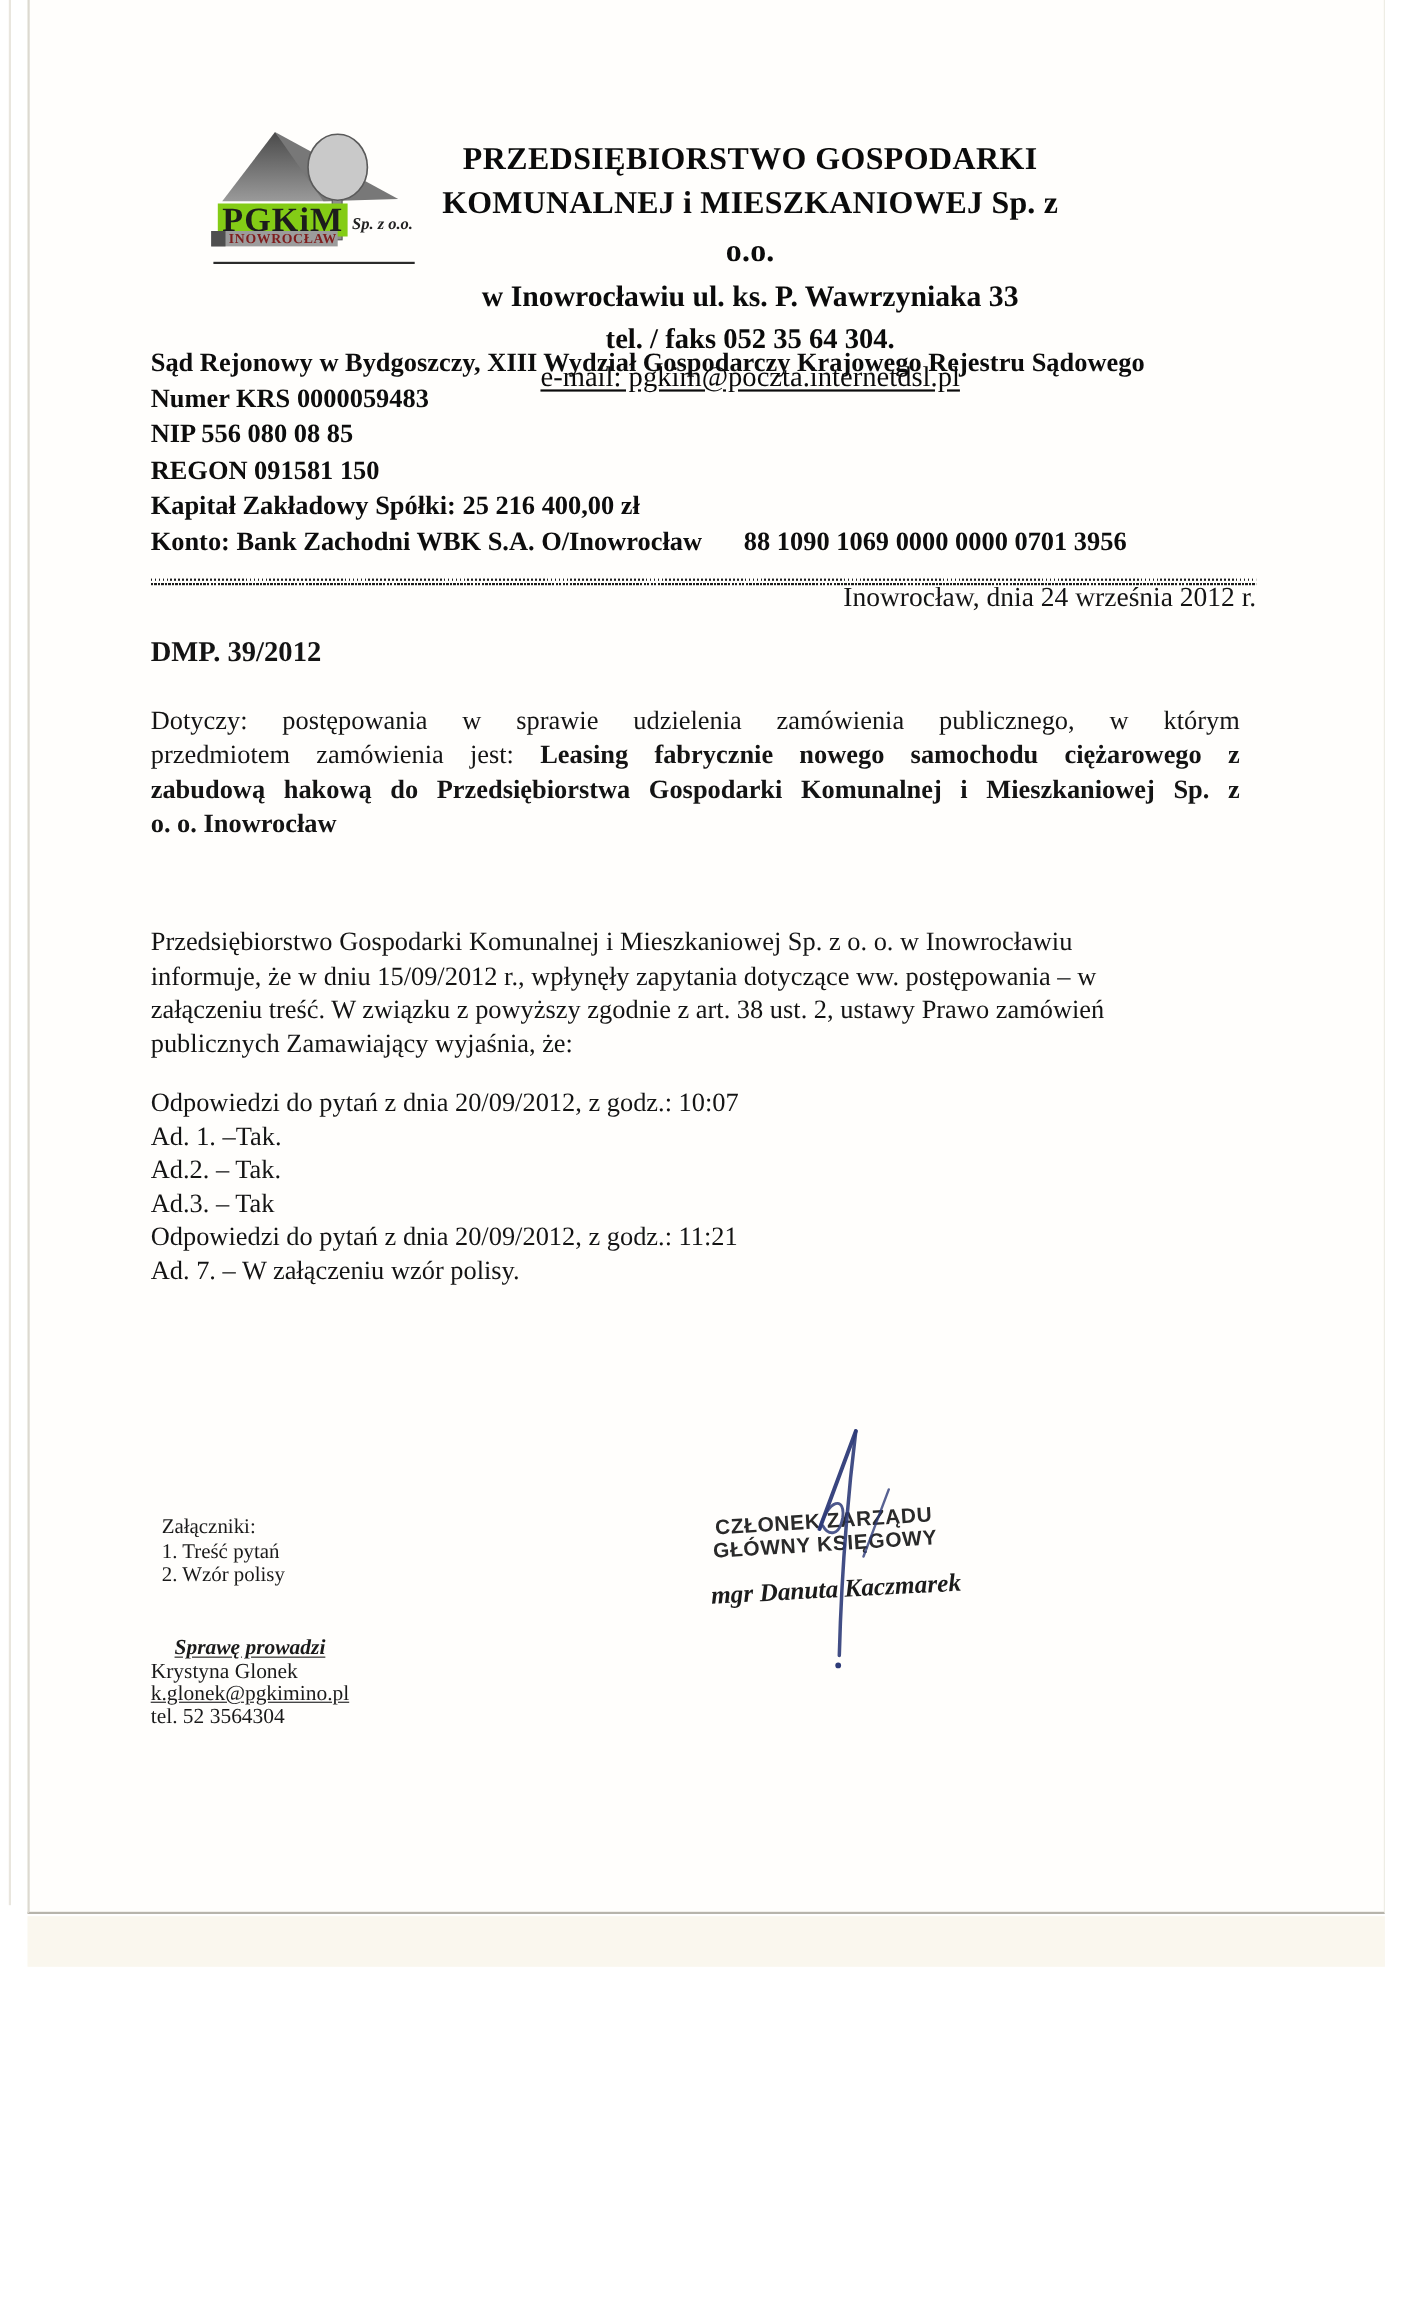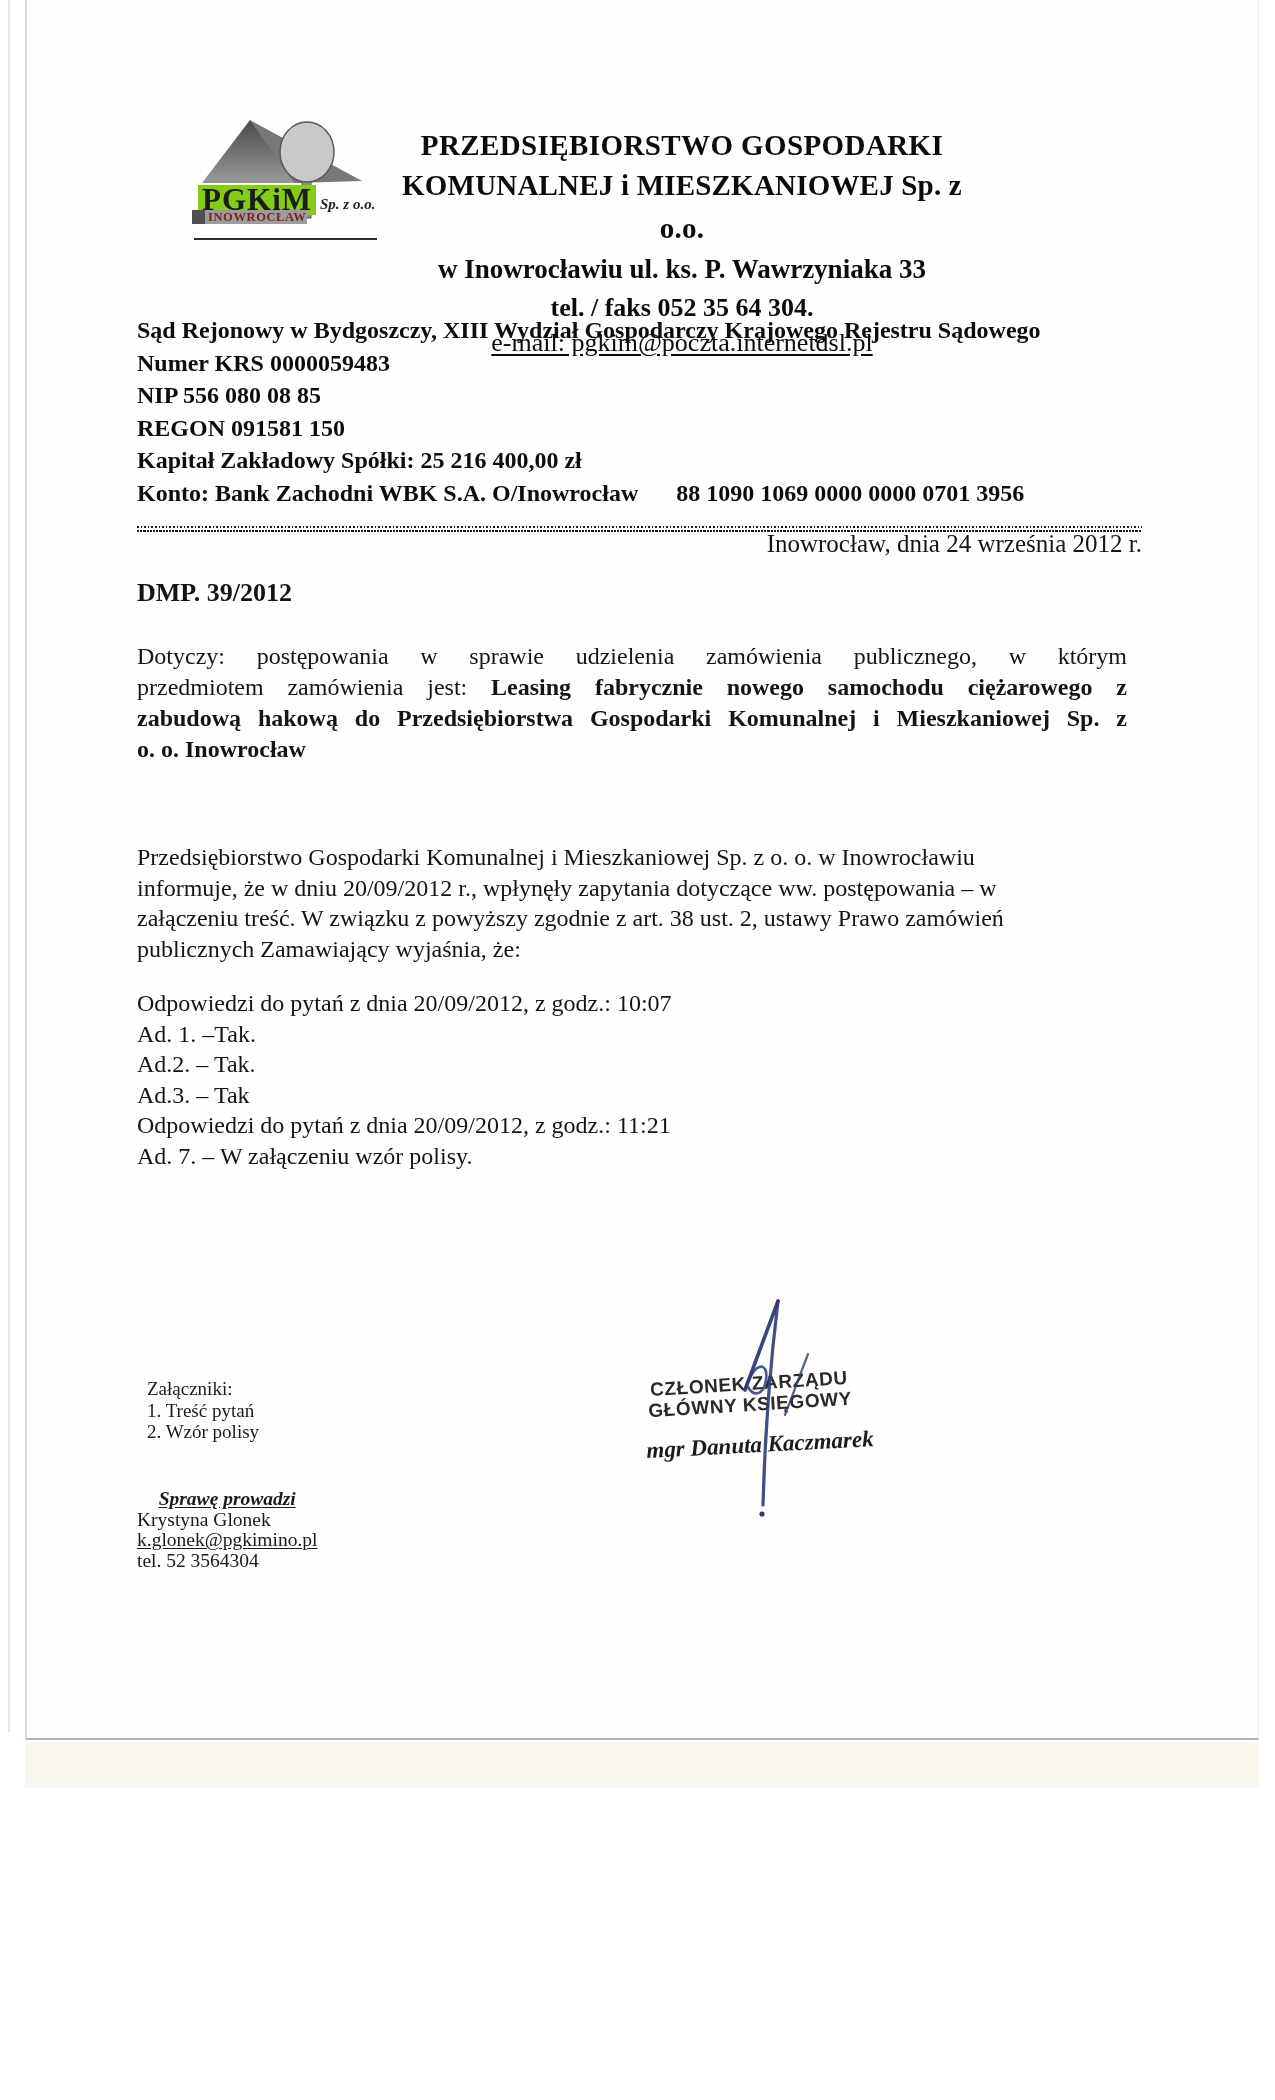--- a/index.html
+++ b/index.html
@@ -127,21 +127,21 @@
 
     <div class="subject">
       <div class="jline">Dotyczy: postępowania w sprawie udzielenia zamówienia publicznego, w którym</div>
       <div class="jline"><span>przedmiotem zamówienia jest: </span><b>Leasing fabrycznie nowego samochodu ciężarowego z</b></div>
       <div class="jline bold">zabudową hakową do Przedsiębiorstwa Gospodarki Komunalnej i Mieszkaniowej Sp. z</div>
       <div class="bold">o. o. Inowrocław</div>
     </div>
 
     <div class="notice-body">
       <div>Przedsiębiorstwo Gospodarki Komunalnej i Mieszkaniowej Sp. z o. o. w Inowrocławiu</div>
-      <div>informuje, że w dniu 20/09/2012 r., wpłynęły zapytania dotyczące ww. postępowania – w</div>
+      <div>informuje, że w dniu 15/09/2012 r., wpłynęły zapytania dotyczące ww. postępowania – w</div>
       <div>załączeniu treść. W związku z powyższy zgodnie z art. 38 ust. 2, ustawy Prawo zamówień</div>
       <div>publicznych Zamawiający wyjaśnia, że:</div>
     </div>
 
     <div class="answers">
       <div class="ablock">
         <div>Odpowiedzi do pytań z dnia 20/09/2012, z godz.: 10:07</div>
         <div>Ad. 1. –Tak.</div>
         <div>Ad.2. – Tak.</div>
         <div>Ad.3. – Tak</div>

